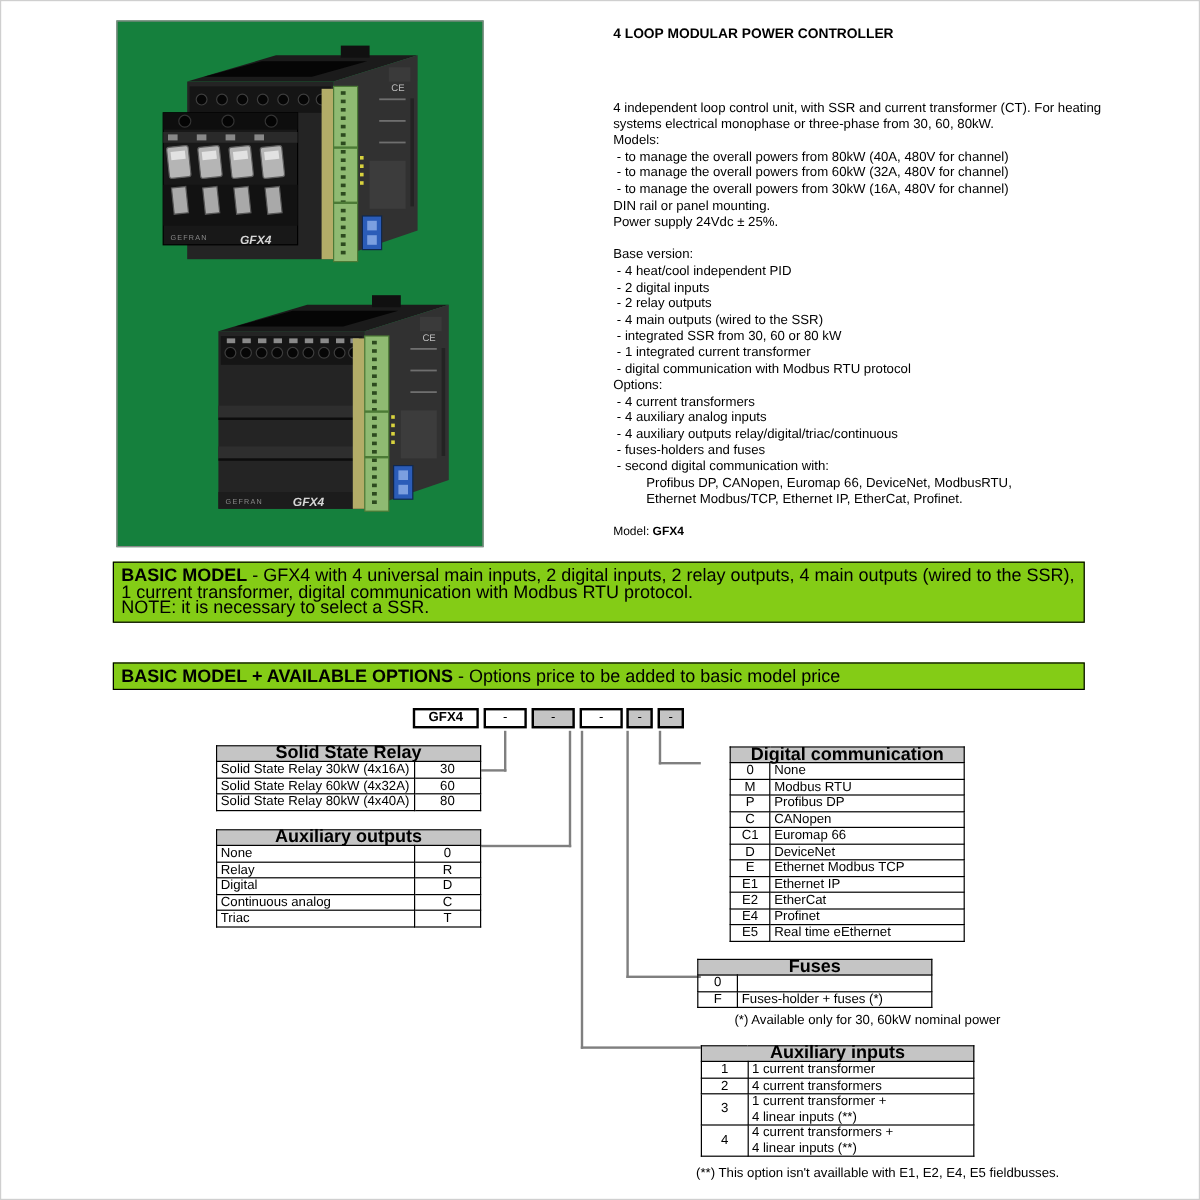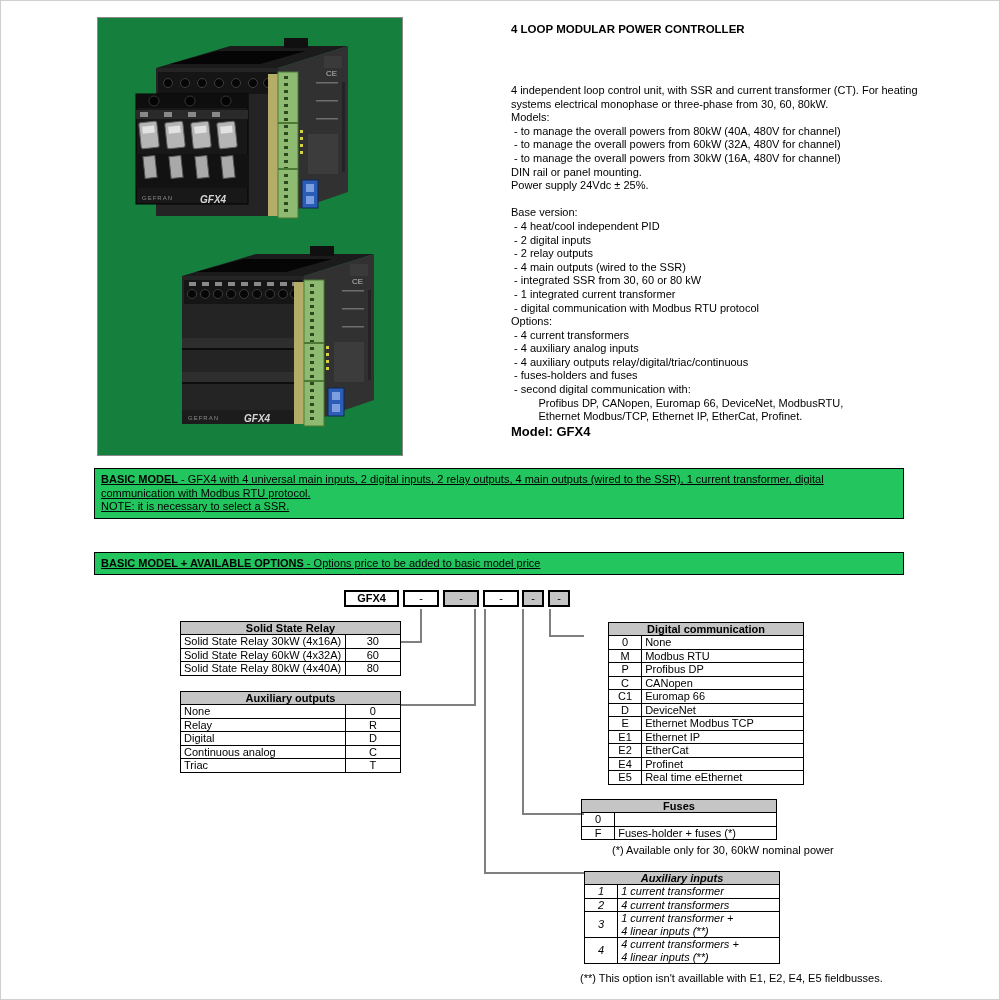--- a/index.html
+++ b/index.html
@@ -5,45 +5,45 @@
   html,body{margin:0;padding:0;background:#fff;}
   body{font-family:"Liberation Sans",sans-serif;color:#000;}
   #page{position:relative;width:1000px;height:1000px;background:#fff;box-sizing:border-box;border:1px solid var(--page_frame,#cfcfcf);overflow:hidden;}
   .abs{position:absolute;}
   
   #photo-box{left:96px;top:16px;width:304px;height:437px;border:1px solid #8a8a8a;background:#15803d;}
   
   #desc-col{left:510px;top:22px;width:468px;}
   .doc-title{font-size:11.5px;font-weight:bold;margin-bottom:49px;}
   .bodyline{font-size:11px;height:13.6px;line-height:13.6px;white-space:pre;}
-  .model-line{font-size:13px;font-weight:bold;}
+  .model-line{font-size:10px;margin-top:14px;}
   
-  .txtbox{left:93px;width:796px;border:1px solid #000;font-size:11px;line-height:13.5px;padding:4px 6px;background:#22c55e;text-decoration:underline;}
+  .txtbox{left:93px;width:796px;border:1px solid #000;font-size:15px;line-height:13.5px;padding:4px 6px;background:#84cc16;}
   #basic-box{top:467px;height:41px;}
   #options-box{top:551px;height:13px;}
   
   .codebox{top:589px;height:13px;line-height:13px;border:2px solid #000;text-align:center;font-size:11px;background:#fff;}
   .codebox.gray{background:var(--gray_box_bg,#c4c4c4);}
   #cb-model{left:343px;width:51px;font-weight:bold;}
   #cb-1{left:402px;width:32px;}
   #cb-2{left:442px;width:32px;}
   #cb-3{left:482px;width:32px;}
   #cb-4{left:521px;width:18px;}
   #cb-5{left:547px;width:18px;}
   .line{position:absolute;background:var(--connector,#7f7f7f);}
   
   .otable-wrap table{width:100%;border-collapse:collapse;table-layout:fixed;font-size:11px;}
-  .otable-wrap th{background:var(--table_header_bg,#c5c5c5);border:1px solid #000;font-weight:bold;text-align:center;height:12px;line-height:12px;padding:0;font-size:11px;}
+  .otable-wrap th{background:var(--table_header_bg,#c5c5c5);border:1px solid #000;font-weight:bold;text-align:center;height:12px;line-height:12px;padding:0;font-size:15px;}
   .otable-wrap td{border:1px solid #000;height:12px;line-height:12.5px;padding:0 3px;white-space:pre-line;overflow:hidden;}
   .otable-wrap td.code{text-align:center;padding:0 1px;}
   #tbl-ssr{left:179px;top:620px;width:221px;}
   #tbl-auxout{left:179px;top:690px;width:221px;}
   #tbl-digcom{left:583px;top:621px;width:196px;padding-left:24px;}
   #tbl-fuses{left:580px;top:798px;width:196px;}
-  #tbl-auxin{left:583px;top:870px;width:196px;font-style:italic;}
+  #tbl-auxin{left:583px;top:870px;width:228px;}
   .footnote{font-size:11px;white-space:nowrap;}
   #note-fuses{left:611px;top:843px;}
   #note-auxin{left:579px;top:971px;text-align:center;}
 </style>
 </head>
 <body>
 
 <div id="page">
 
   <div class="abs" id="photo-box">

